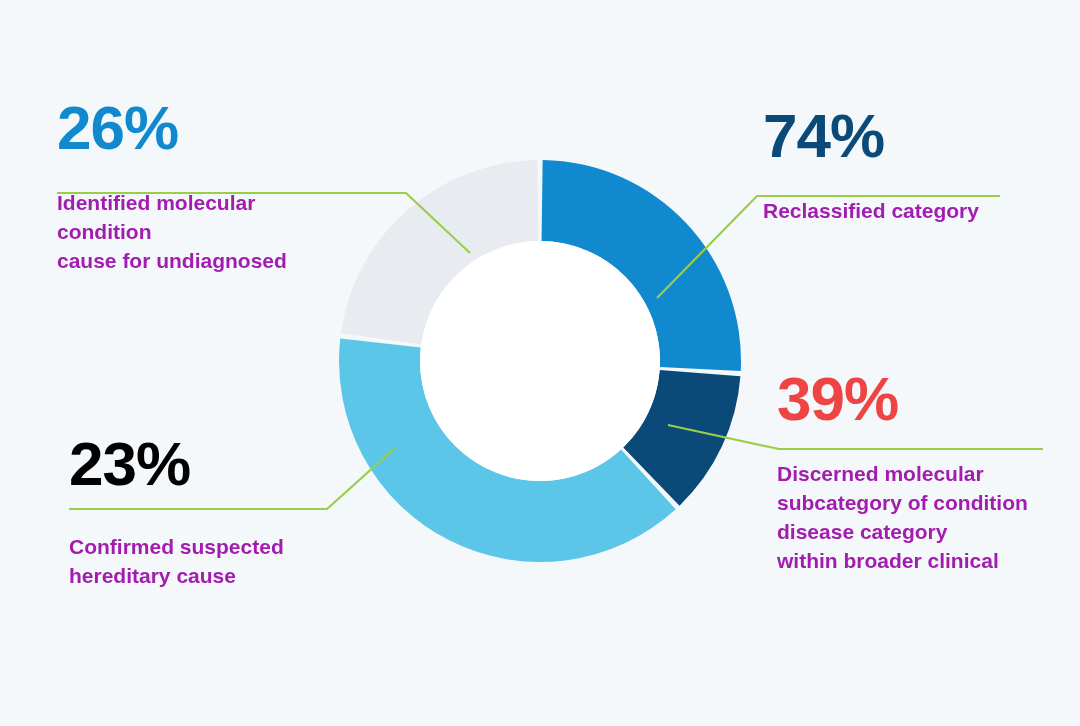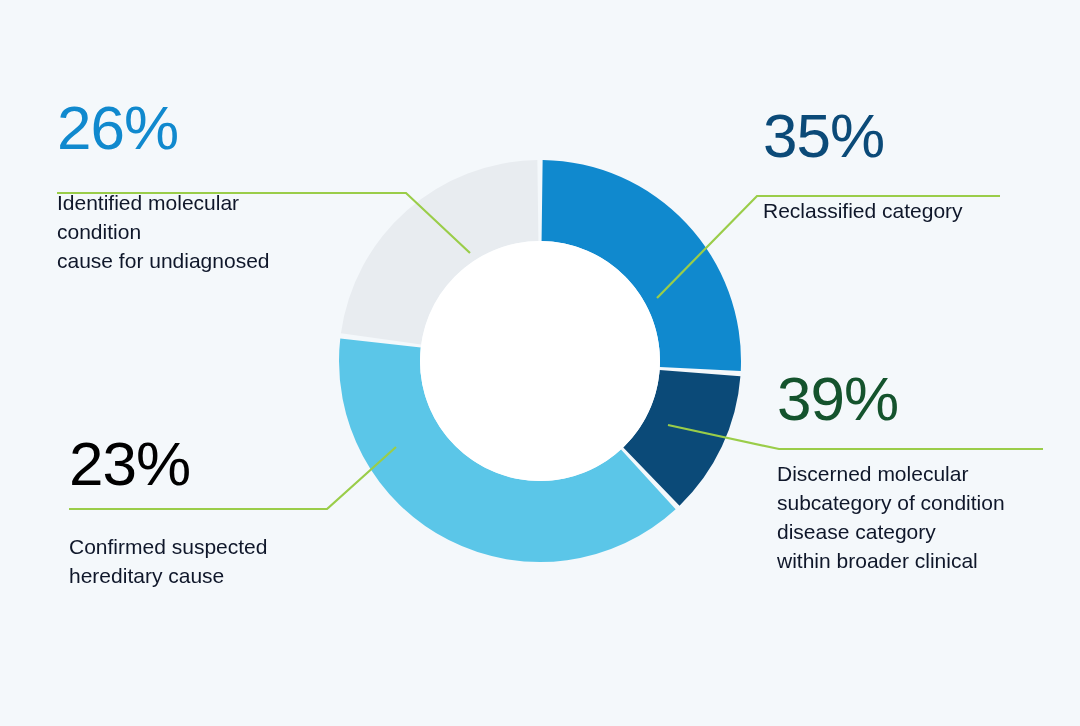--- a/index.html
+++ b/index.html
@@ -27,32 +27,32 @@
     top: 0;
     width: 1080px;
     height: 726px;
   }
   
   .callout {
     position: absolute;
   }
   .pct {
     font-size: 62px;
-    font-weight: normal;
+    font-weight: bold;
     line-height: 1;
     letter-spacing: -1px;
     margin: 0 0 14px 0;
     white-space: nowrap;
   }
   .desc {
     font-size: 21px;
     line-height: 1.38;
-    color: #0f172a;
+    color: #a21caf;
     margin: 0;
-    font-weight: normal;
+    font-weight: bold;
   }
   .desc-line {
     display: block;
     white-space: nowrap;
   }
   
   #callout-molecular {
     left: 57px;
     top: 97px;
     width: 330px;
@@ -69,21 +69,21 @@
   }
   #callout-reclassified .pct { color: #0b4a78; }
   #callout-reclassified .desc { padding-top: 16px; }
 
   #callout-subcategory {
     left: 777px;
     top: 368px;
     width: 300px;
     text-align: left;
   }
-  #callout-subcategory .pct { color: #14532d; }
+  #callout-subcategory .pct { color: #ef4444; }
   #callout-subcategory .desc { padding-top: 16px; }
 
   #callout-hereditary {
     left: 69px;
     top: 433px;
     width: 320px;
     text-align: left;
   }
   #callout-hereditary .pct { color: #000000; }
   #callout-hereditary .desc { padding-top: 24px; }
@@ -119,21 +119,21 @@
   <div class="callout" id="callout-molecular">
     <div class="pct">26%</div>
     <div class="desc">
       <span class="desc-line">Identified molecular</span>
       <span class="desc-line">condition</span>
       <span class="desc-line">cause for undiagnosed</span>
     </div>
   </div>
 
   <div class="callout" id="callout-reclassified">
-    <div class="pct">35%</div>
+    <div class="pct">74%</div>
     <div class="desc">
       <span class="desc-line">Reclassified category</span>
     </div>
   </div>
 
   <div class="callout" id="callout-subcategory">
     <div class="pct">39%</div>
     <div class="desc">
       <span class="desc-line">Discerned molecular</span>
       <span class="desc-line">subcategory of condition</span>

